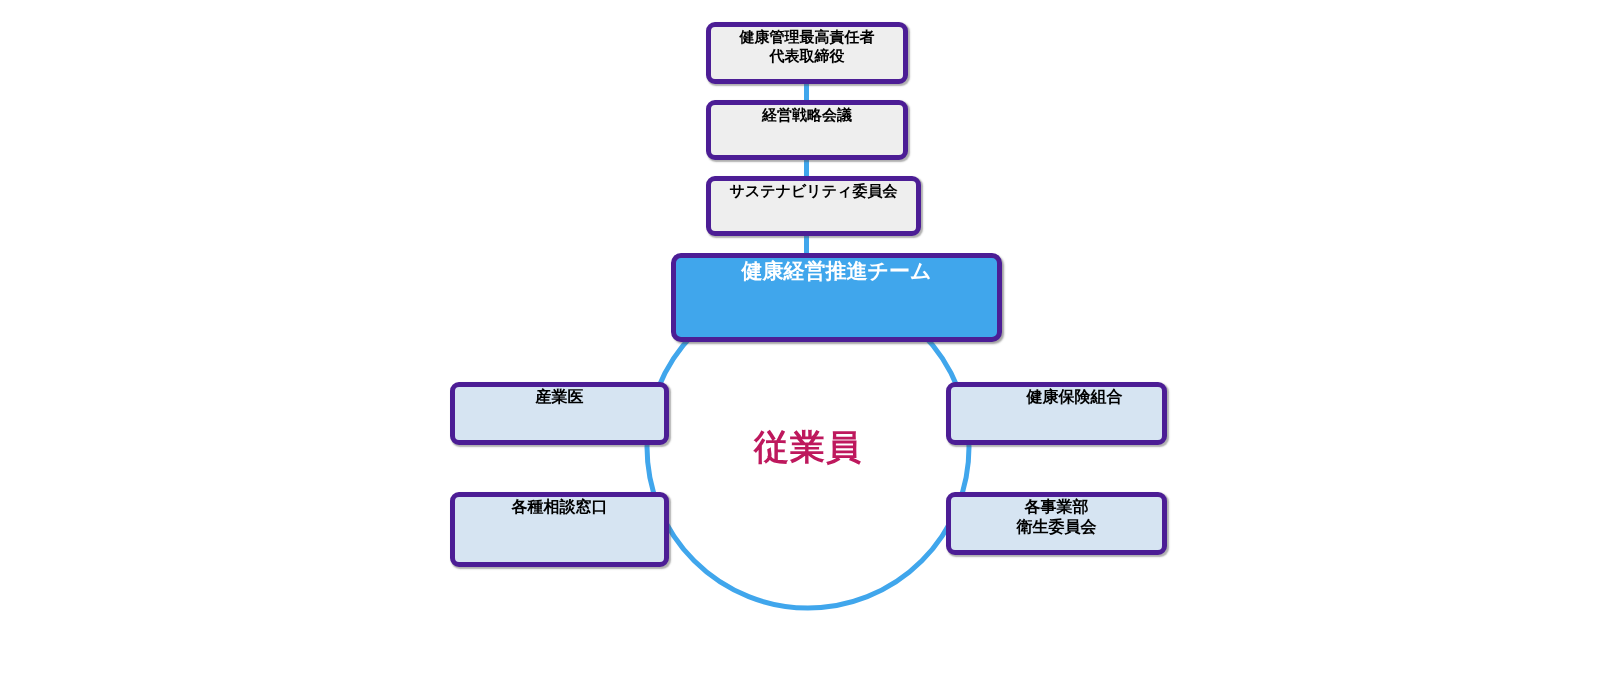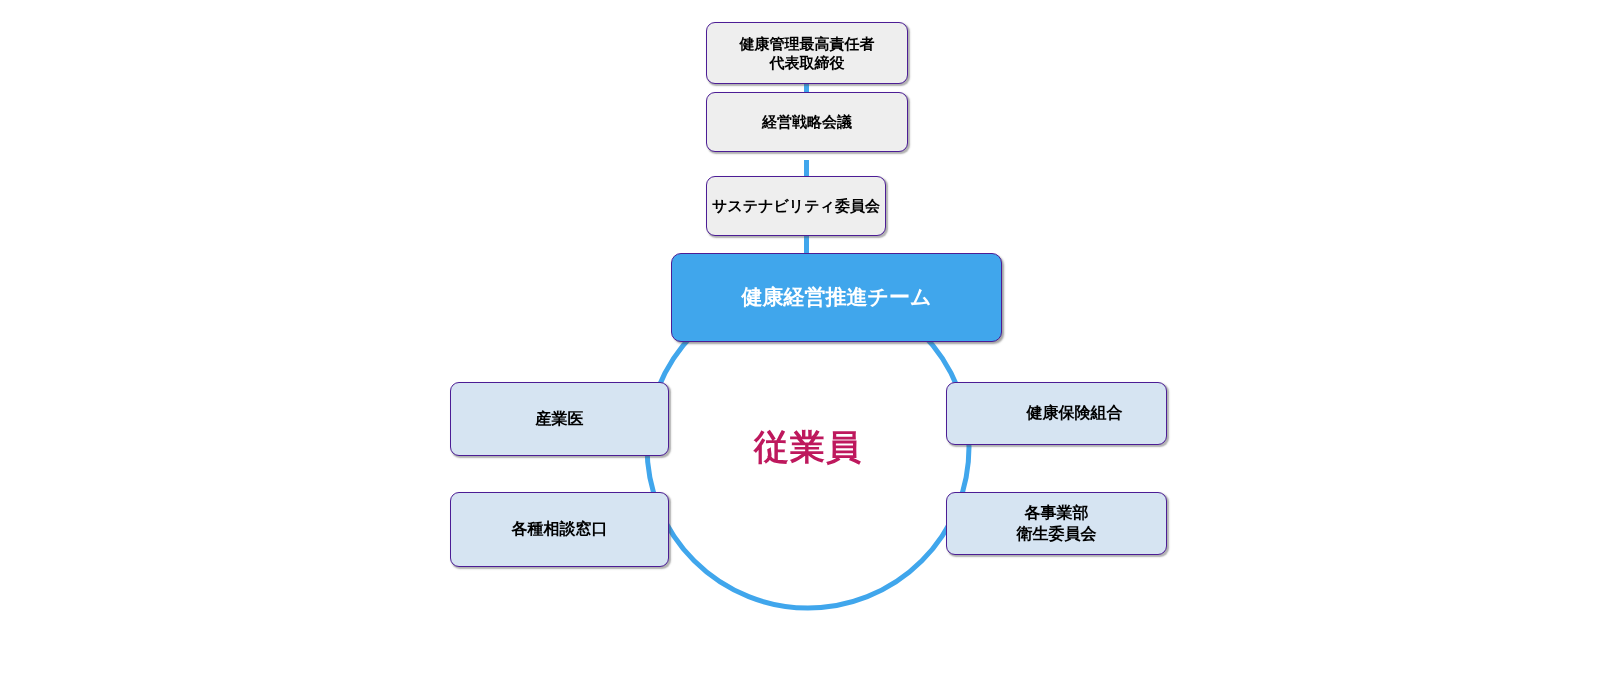--- a/index.html
+++ b/index.html
@@ -26,24 +26,24 @@
     height: 700px;
     pointer-events: none;
   }
   .connector {
     position: absolute;
     background: #40a6ec;
   }
   .node {
     position: absolute;
     box-sizing: border-box;
-    border: 1px solid #4c1d95;
+    border: 5px solid #4c1d95;
     border-radius: 9px;
     display: flex;
-    align-items: center;
+    align-items: flex-start;
     justify-content: center;
     text-align: center;
     line-height: 1.28;
     box-shadow: 1.5px 1.5px 1.5px rgba(80,80,80,0.45);
   }
   .node-label {
     display: block;
     white-space: pre-line;
     font-weight: bold;
   }
@@ -85,33 +85,33 @@
 
   <div class="connector" style="left:804px; top:84px; width:5px; height:17px;"></div>
   <div class="connector" style="left:804px; top:160px; width:5px; height:17px;"></div>
   <div class="connector" style="left:804px; top:236px; width:5px; height:19px;"></div>
 
   <div class="node grey" style="left:706px; top:22px; width:202px; height:62px;">
     <span class="node-label">健康管理最高責任者
 代表取締役</span>
   </div>
 
-  <div class="node grey" style="left:706px; top:92px; width:202px; height:60px;">
+  <div class="node grey" style="left:706px; top:100px; width:202px; height:60px;">
     <span class="node-label">経営戦略会議</span>
   </div>
 
-  <div class="node grey" style="left:706px; top:176px; width:180px; height:60px;">
+  <div class="node grey" style="left:706px; top:176px; width:215px; height:60px;">
     <span class="node-label">サステナビリティ委員会</span>
   </div>
 
   <div class="node primary" style="left:671px; top:253px; width:331px; height:89px;">
     <span class="node-label">健康経営推進チーム</span>
   </div>
 
-  <div class="node lightblue" style="left:450px; top:382px; width:219px; height:74px;">
+  <div class="node lightblue" style="left:450px; top:382px; width:219px; height:63px;">
     <span class="node-label">産業医</span>
   </div>
 
   <div class="node lightblue" style="left:450px; top:492px; width:219px; height:75px;">
     <span class="node-label">各種相談窓口</span>
   </div>
 
   <div class="node lightblue" style="left:946px; top:382px; width:221px; height:63px;padding-left:36px;">
     <span class="node-label">健康保険組合</span>
   </div>

